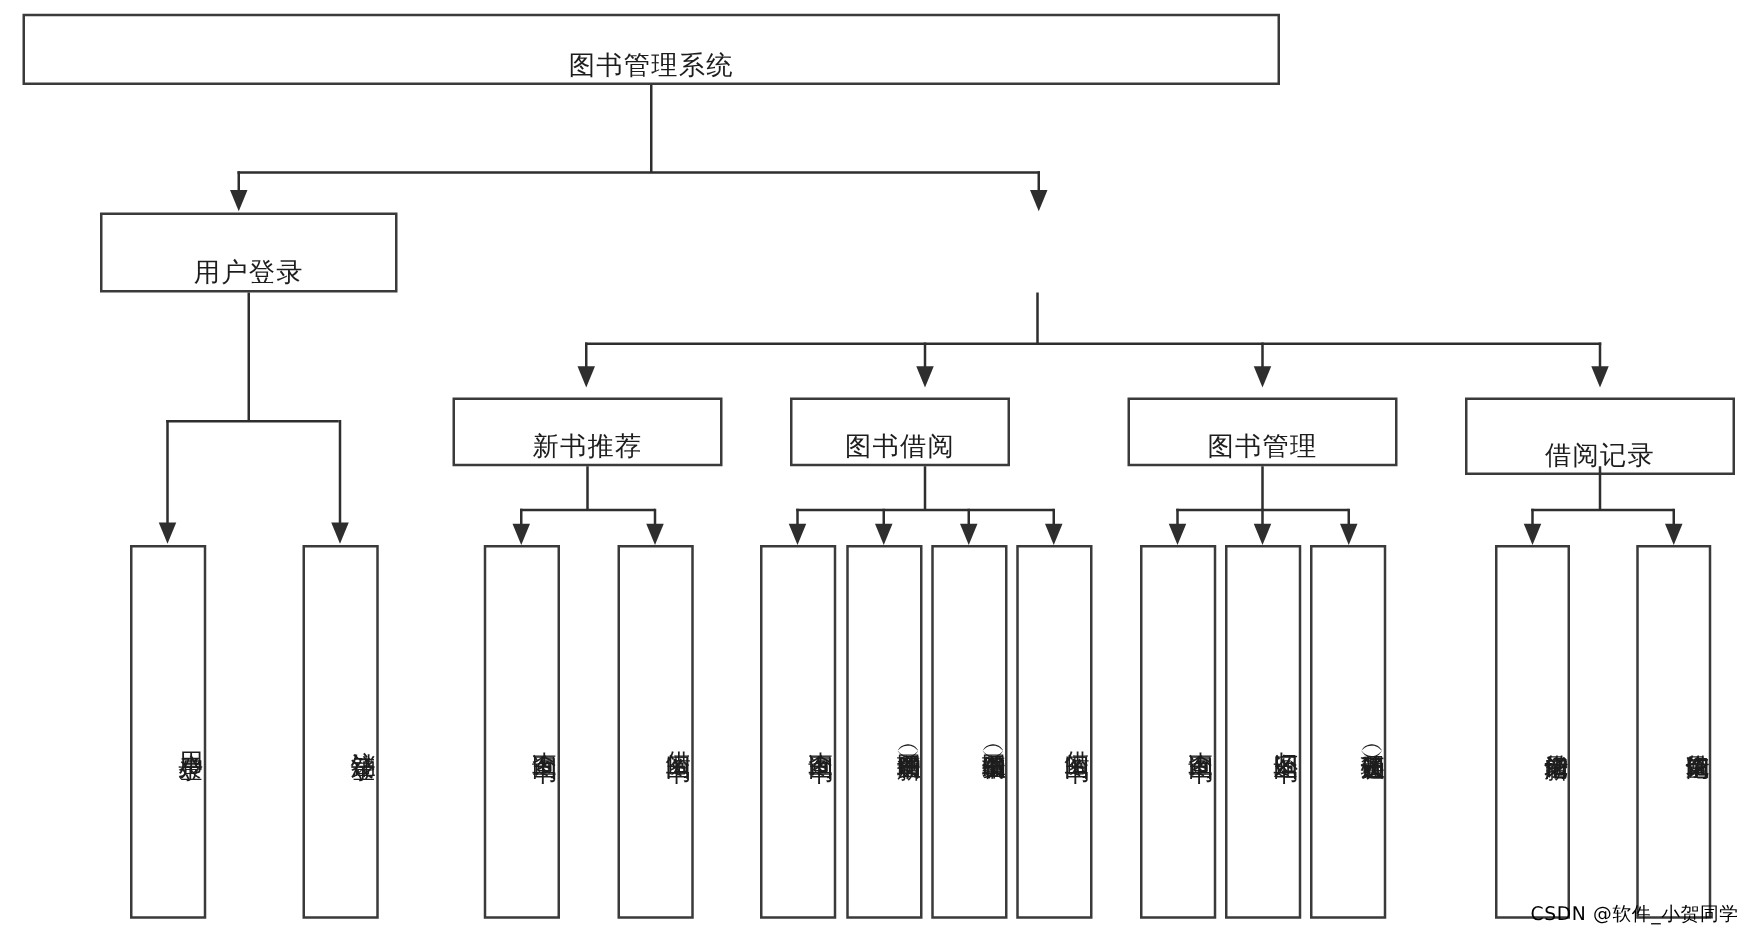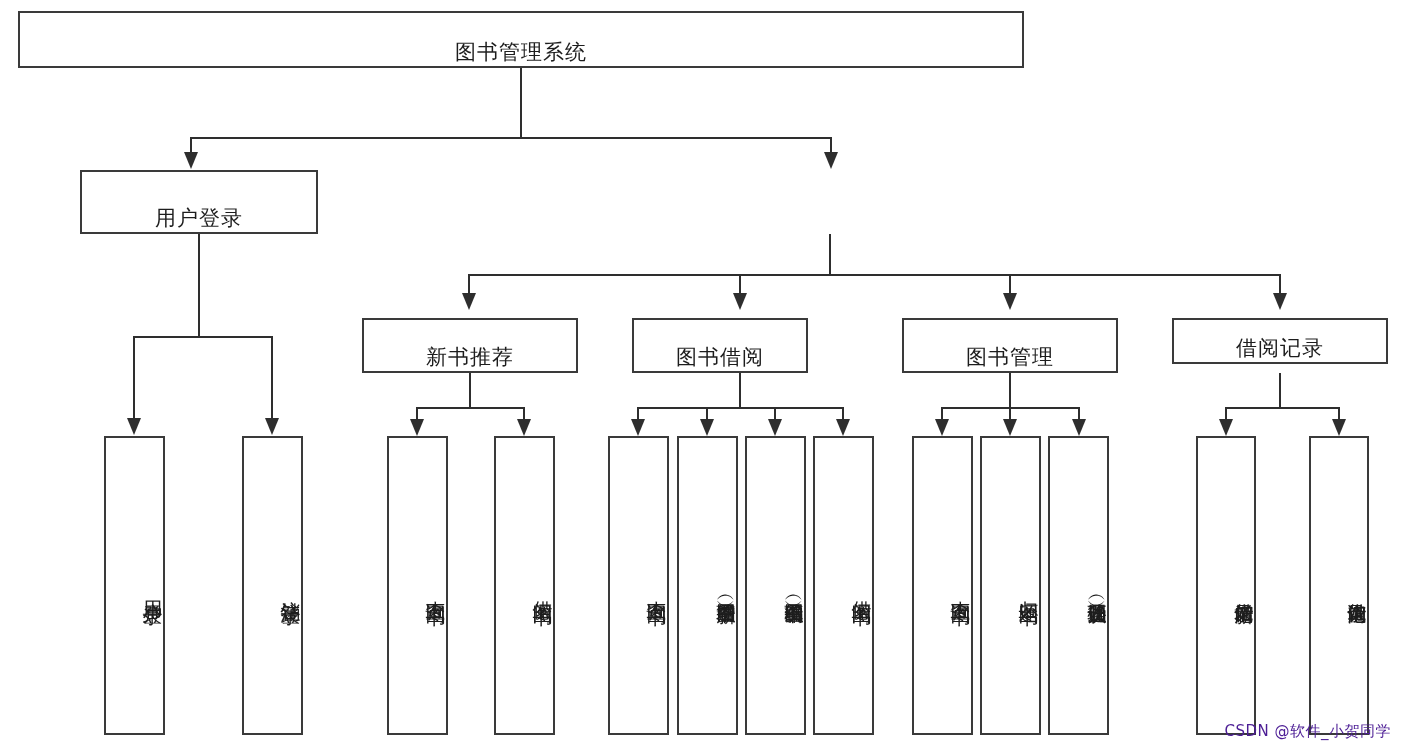--- a/index.html
+++ b/index.html
@@ -60,21 +60,21 @@
     border-right: 7px solid transparent;
     border-top: 17px solid #2e2e2e;
   }
 
   
   #watermark {
     position: absolute;
     right: 14px;
     bottom: 6px;
     font-size: 15px;
-    color: #4c1d95;
+    color: #000000;
     white-space: nowrap;
     letter-spacing: 0.5px;
   }
 </style>
 </head>
 <body>
 
 <div id="page">
 
   <div class="node h" style="left:18px; top:11px; width:1006px; height:57px;">
@@ -127,21 +127,21 @@
 
   <div class="node h" style="left:362px; top:318px; width:216px; height:55px;">
     <span>新书推荐</span>
   </div>
   <div class="node h" style="left:632px; top:318px; width:176px; height:55px;">
     <span>图书借阅</span>
   </div>
   <div class="node h" style="left:902px; top:318px; width:216px; height:55px;">
     <span>图书管理</span>
   </div>
-  <div class="node h" style="left:1172px; top:318px; width:216px; height:46px;">
+  <div class="node h" style="left:1172px; top:318px; width:216px; height:62px;">
     <span>借阅记录</span>
   </div>
 
   <div class="ln vert" style="left:469px; top:373px; width:2px; height:35px;"></div>
   <div class="ln horz" style="left:416px; top:407px; width:108px; height:2px;"></div>
   <div class="ln vert" style="left:416px; top:407px; width:2px; height:14px;"></div>
   <div class="arrow" style="left:410px; top:419px;"></div>
   <div class="ln vert" style="left:523px; top:407px; width:2px; height:14px;"></div>
   <div class="arrow" style="left:517px; top:419px;"></div>
 

